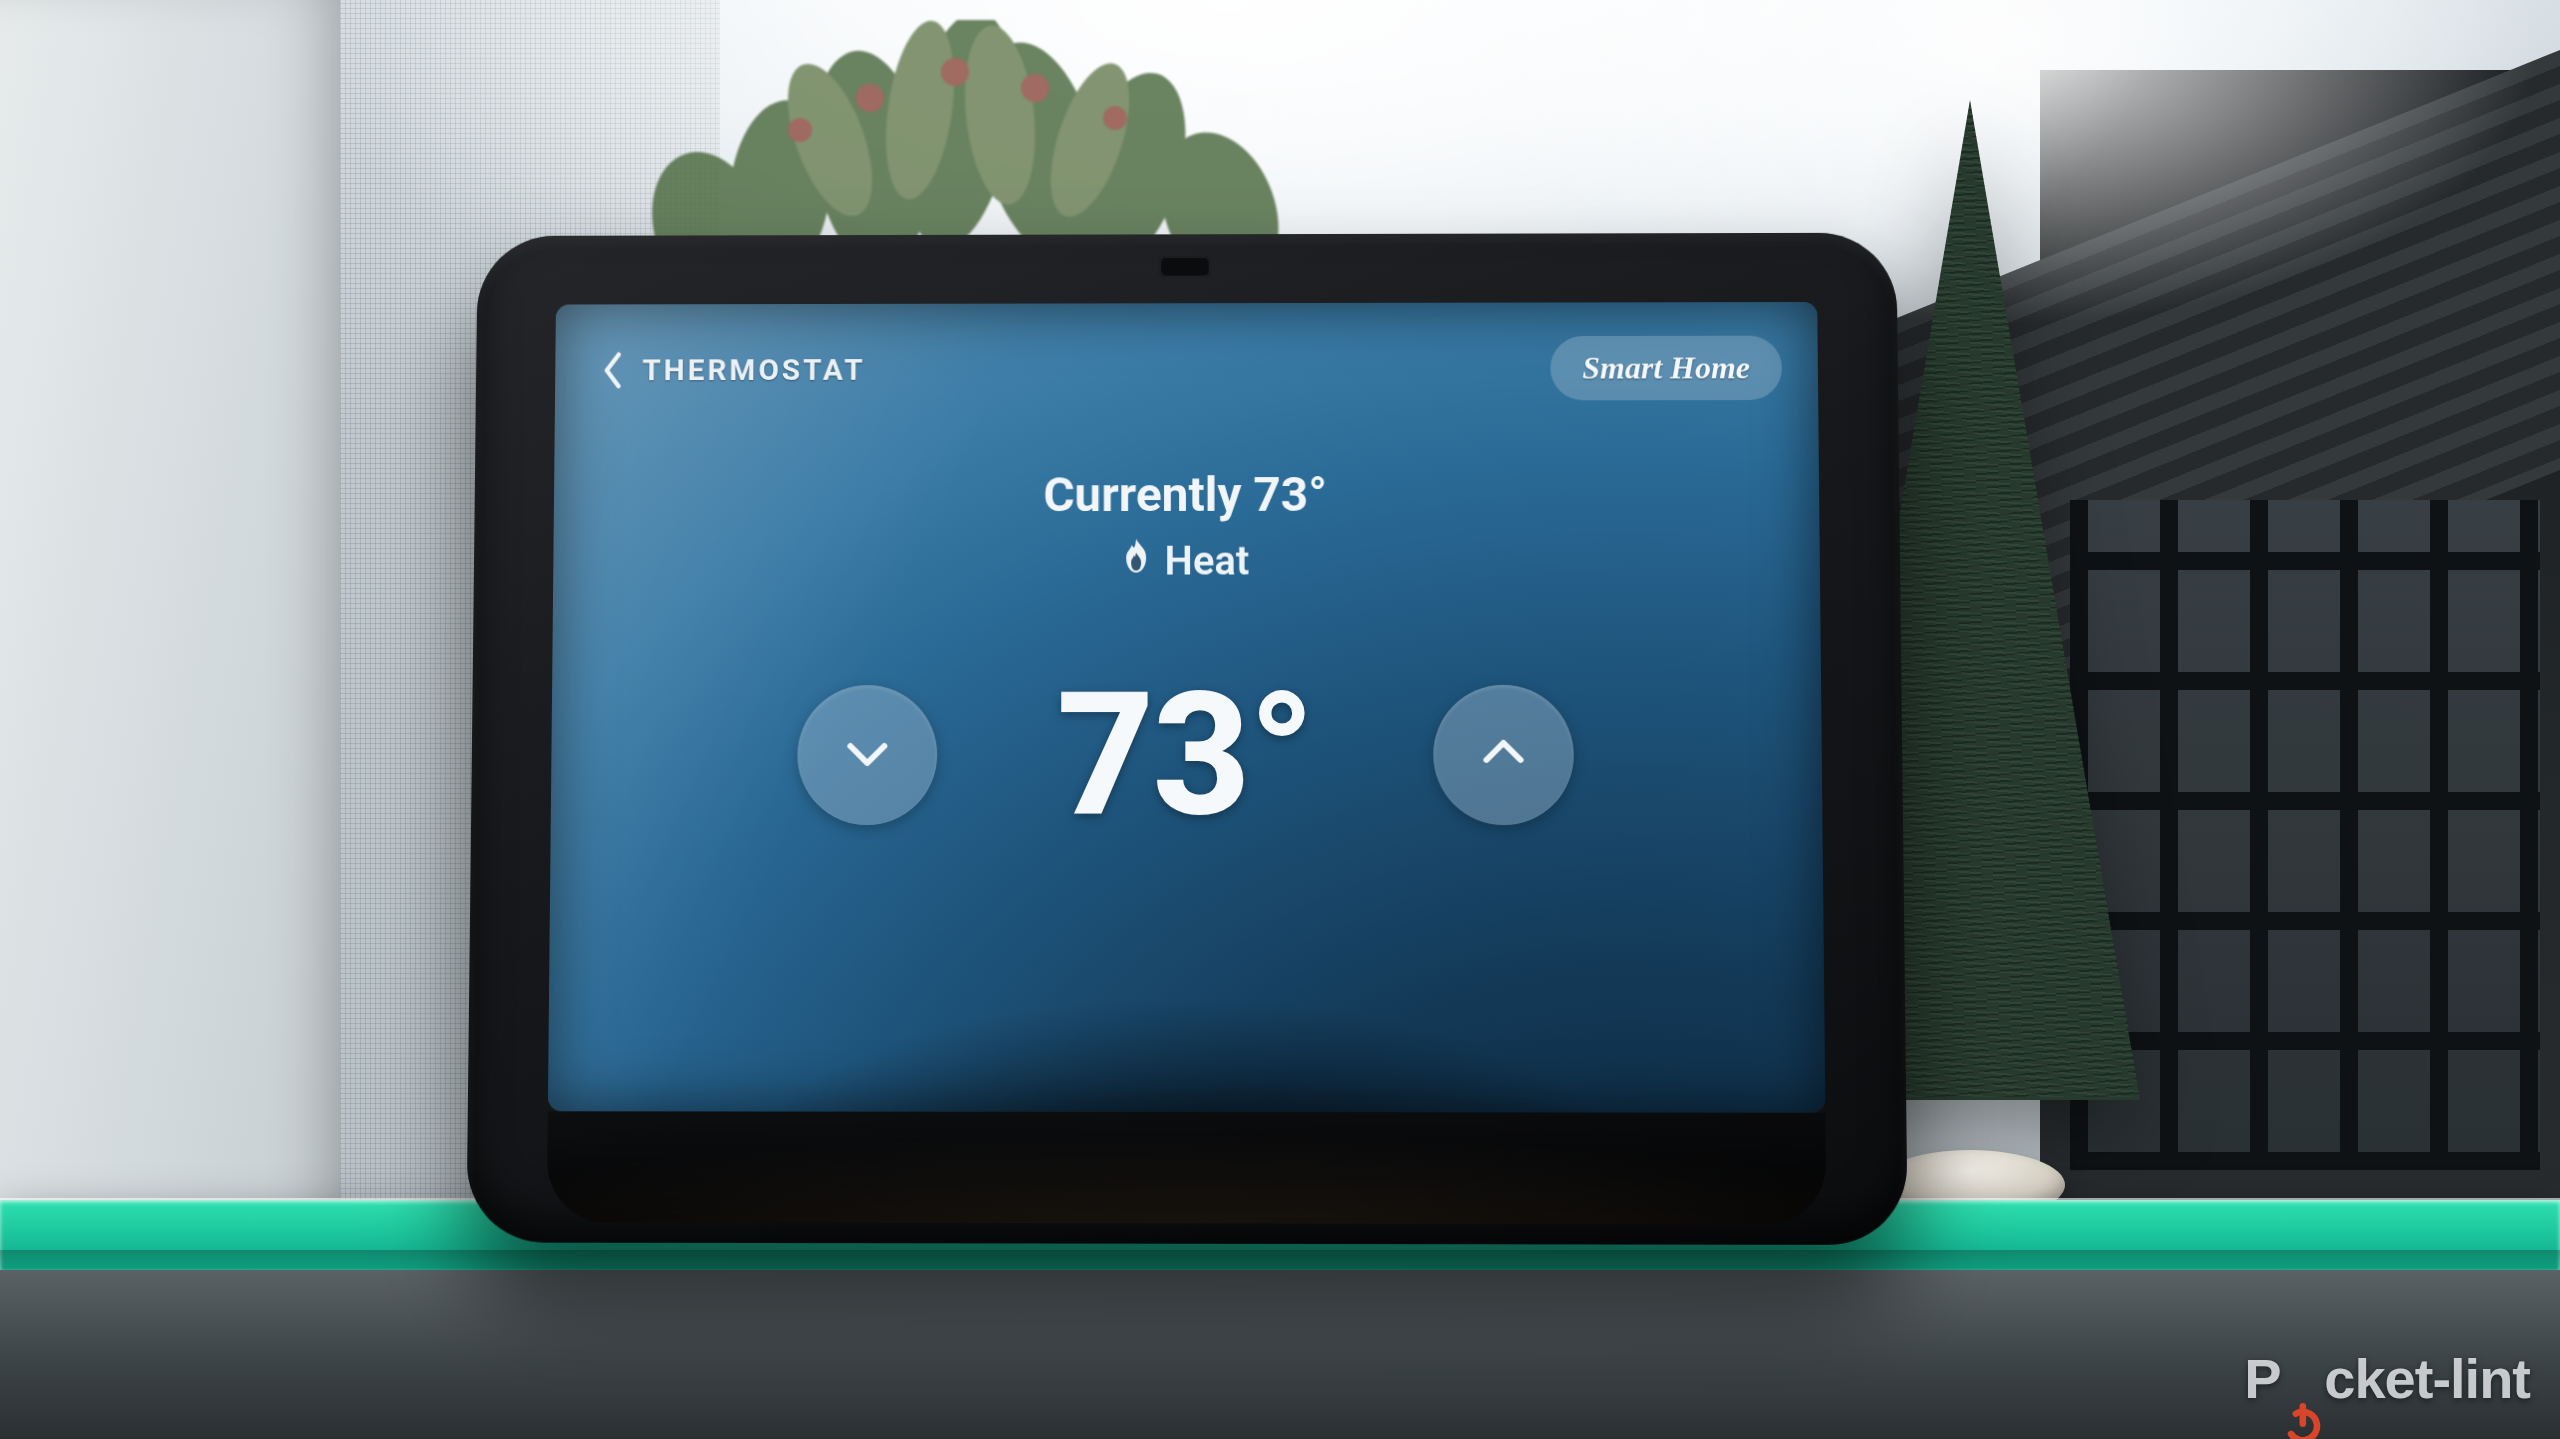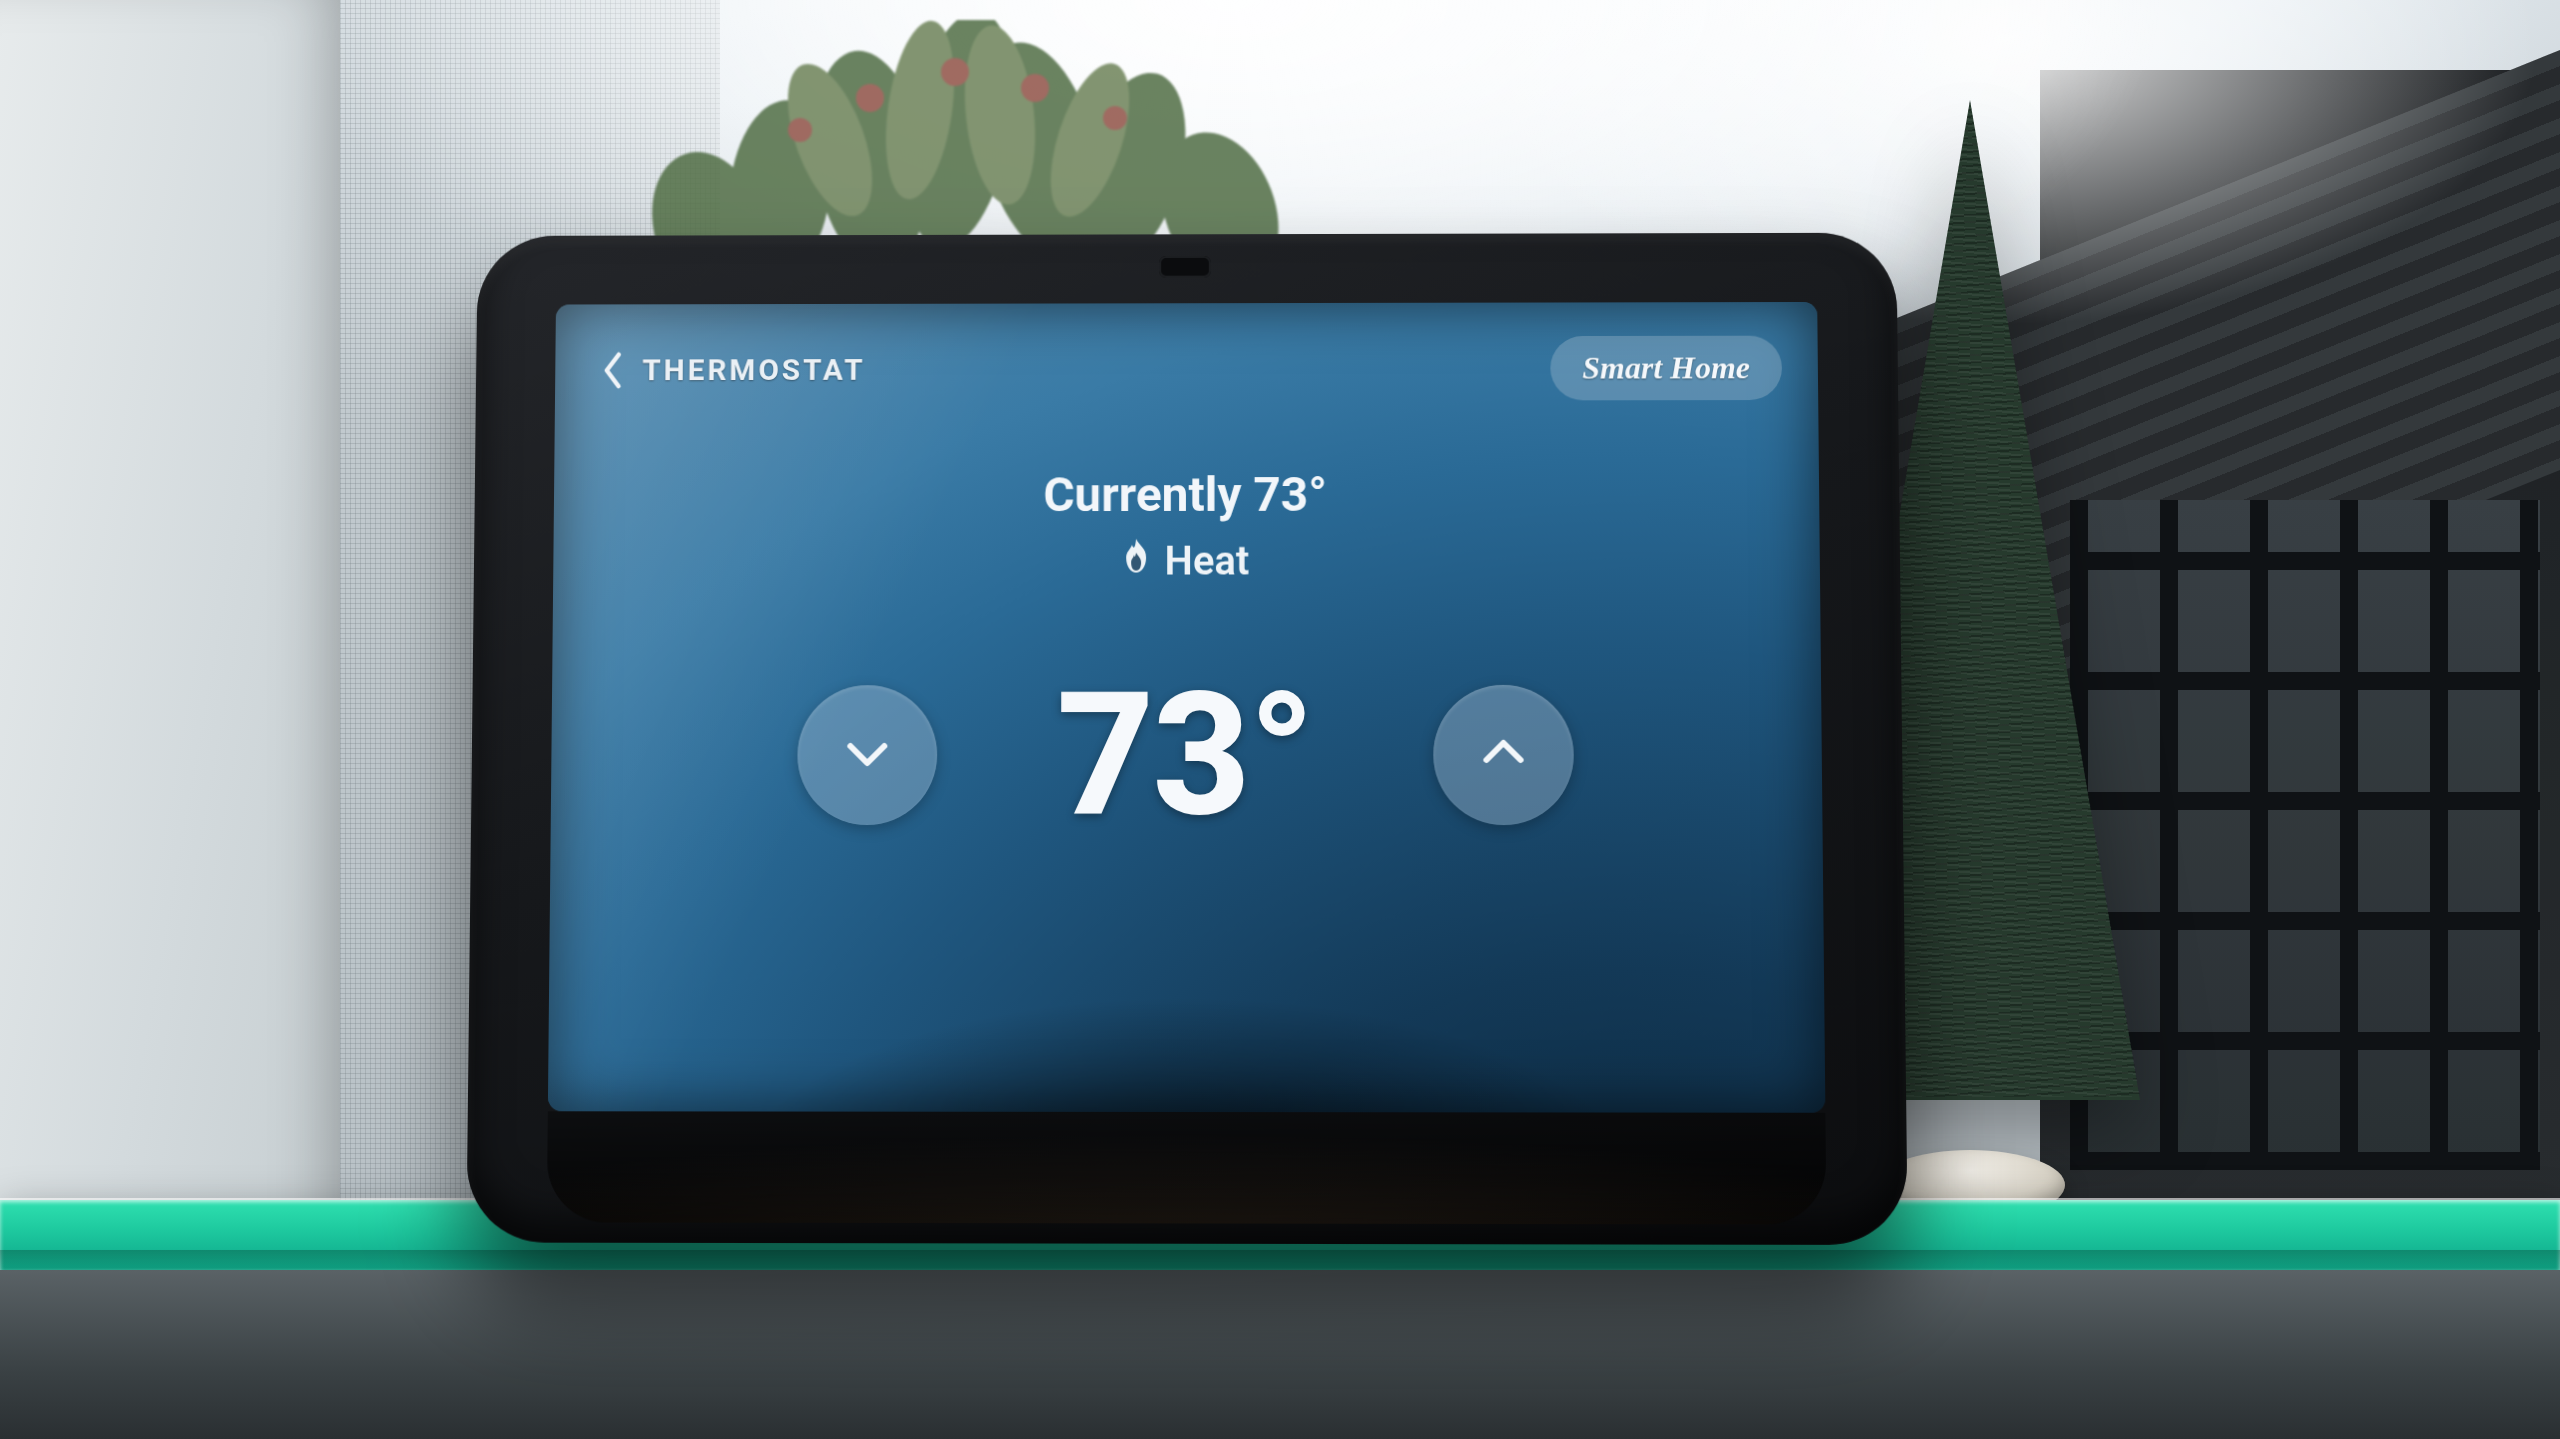--- a/index.html
+++ b/index.html
@@ -397,15 +397,23 @@
             </span>
           </div>
         </div>
 
       </div>
 
       <div class="bezel-reflection"></div>
     </div>
   </div>
 
+  <div class="watermark">
+    <span>P</span><span class="o">
+      <svg viewBox="0 0 40 40">
+        <circle cx="20" cy="22" r="13" fill="none" stroke="#d8452a" stroke-width="6" stroke-linecap="round" stroke-dasharray="60 100" transform="rotate(-120 20 22)"></circle>
+        <line x1="20" y1="4" x2="20" y2="20" stroke="#d8452a" stroke-width="6" stroke-linecap="round"></line>
+      </svg>
+    </span><span>cket-lint</span>
+  </div>
 
 </div>
 </div>
 
 </body></html>

